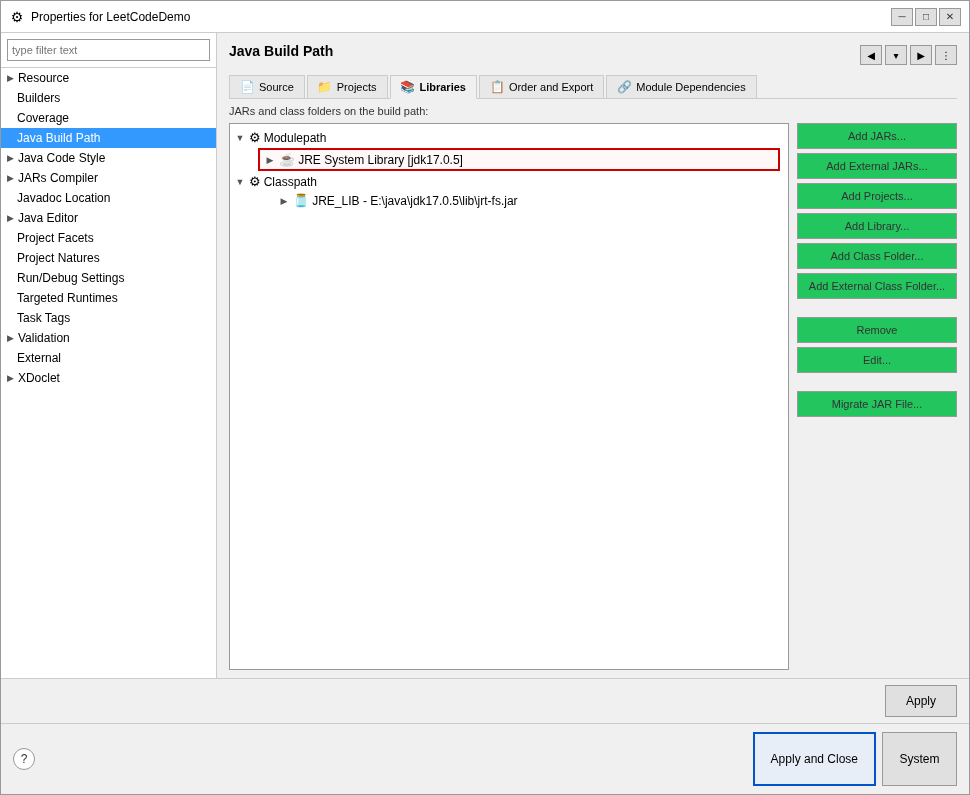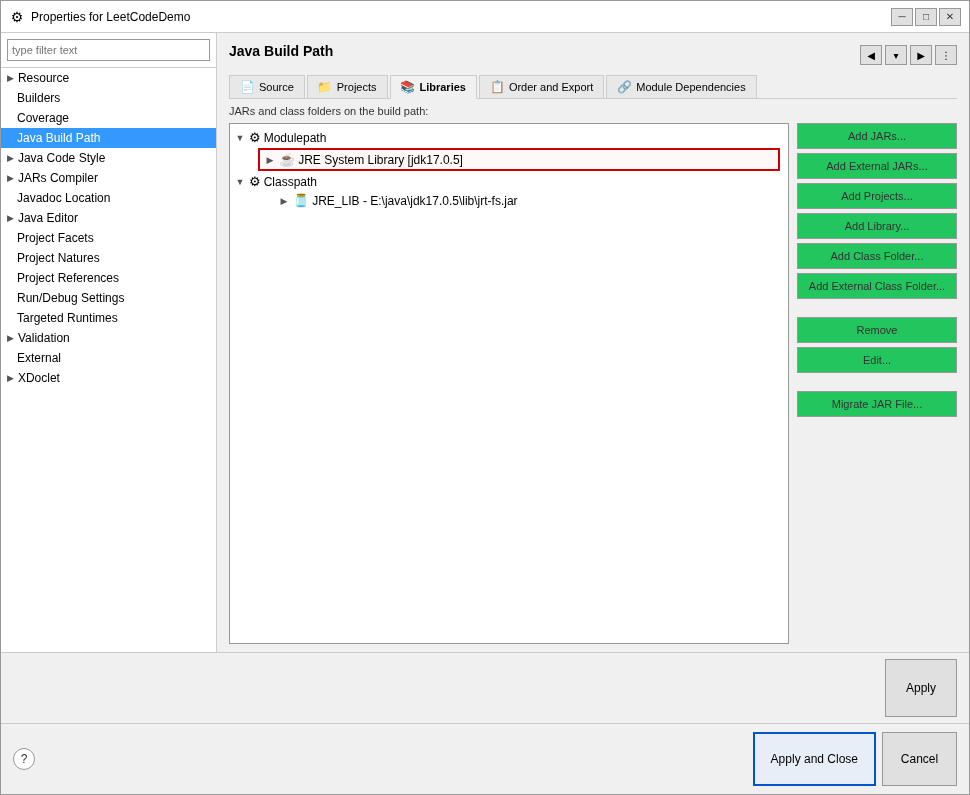--- a/index.html
+++ b/index.html
@@ -297,21 +297,21 @@
       border-radius: 50%;
       display: flex;
       align-items: center;
       justify-content: center;
       font-size: 12px;
       cursor: pointer;
       background: #fff;
       color: #333;
     }
     .apply-right-btn {
-      padding: 21px 20px;
+      padding: 8px 20px;
       background: #e0e0e0;
       border: 1px solid #999;
       cursor: pointer;
       font-size: 12px;
       color: #000;
     }
   </style>
 </head>
 <body>
 
@@ -371,32 +371,32 @@
       </div>
 
       <div class="sidebar-item">
         <span>Project Facets</span>
       </div>
 
       <div class="sidebar-item">
         <span>Project Natures</span>
       </div>
 
-      <div class="sidebar-item">
-        <span>Project References</span>
-      </div>
 
       <div class="sidebar-item">
         <span>Run/Debug Settings</span>
       </div>
 
       <div class="sidebar-item">
         <span>Targeted Runtimes</span>
       </div>
 
+      <div class="sidebar-item">
+        <span>Task Tags</span>
+      </div>
 
       <div class="sidebar-item has-arrow">
         <span class="arrow">▶</span>
         <span>Validation</span>
       </div>
 
       <div class="sidebar-item">
         <span>External</span>
       </div>
 
@@ -496,17 +496,17 @@
   <div class="bottom-area">
     <div class="apply-row">
       <button class="apply-right-btn">Apply</button>
     </div>
     <div class="footer-row">
       <div class="help-icon">
         <span>?</span>
       </div>
       <div class="footer-right">
         <button class="footer-btn primary">Apply and Close</button>
-        <button class="footer-btn">Cancel</button>
+        <button class="footer-btn">System</button>
       </div>
     </div>
   </div>
 </div>
 
 </body></html>

